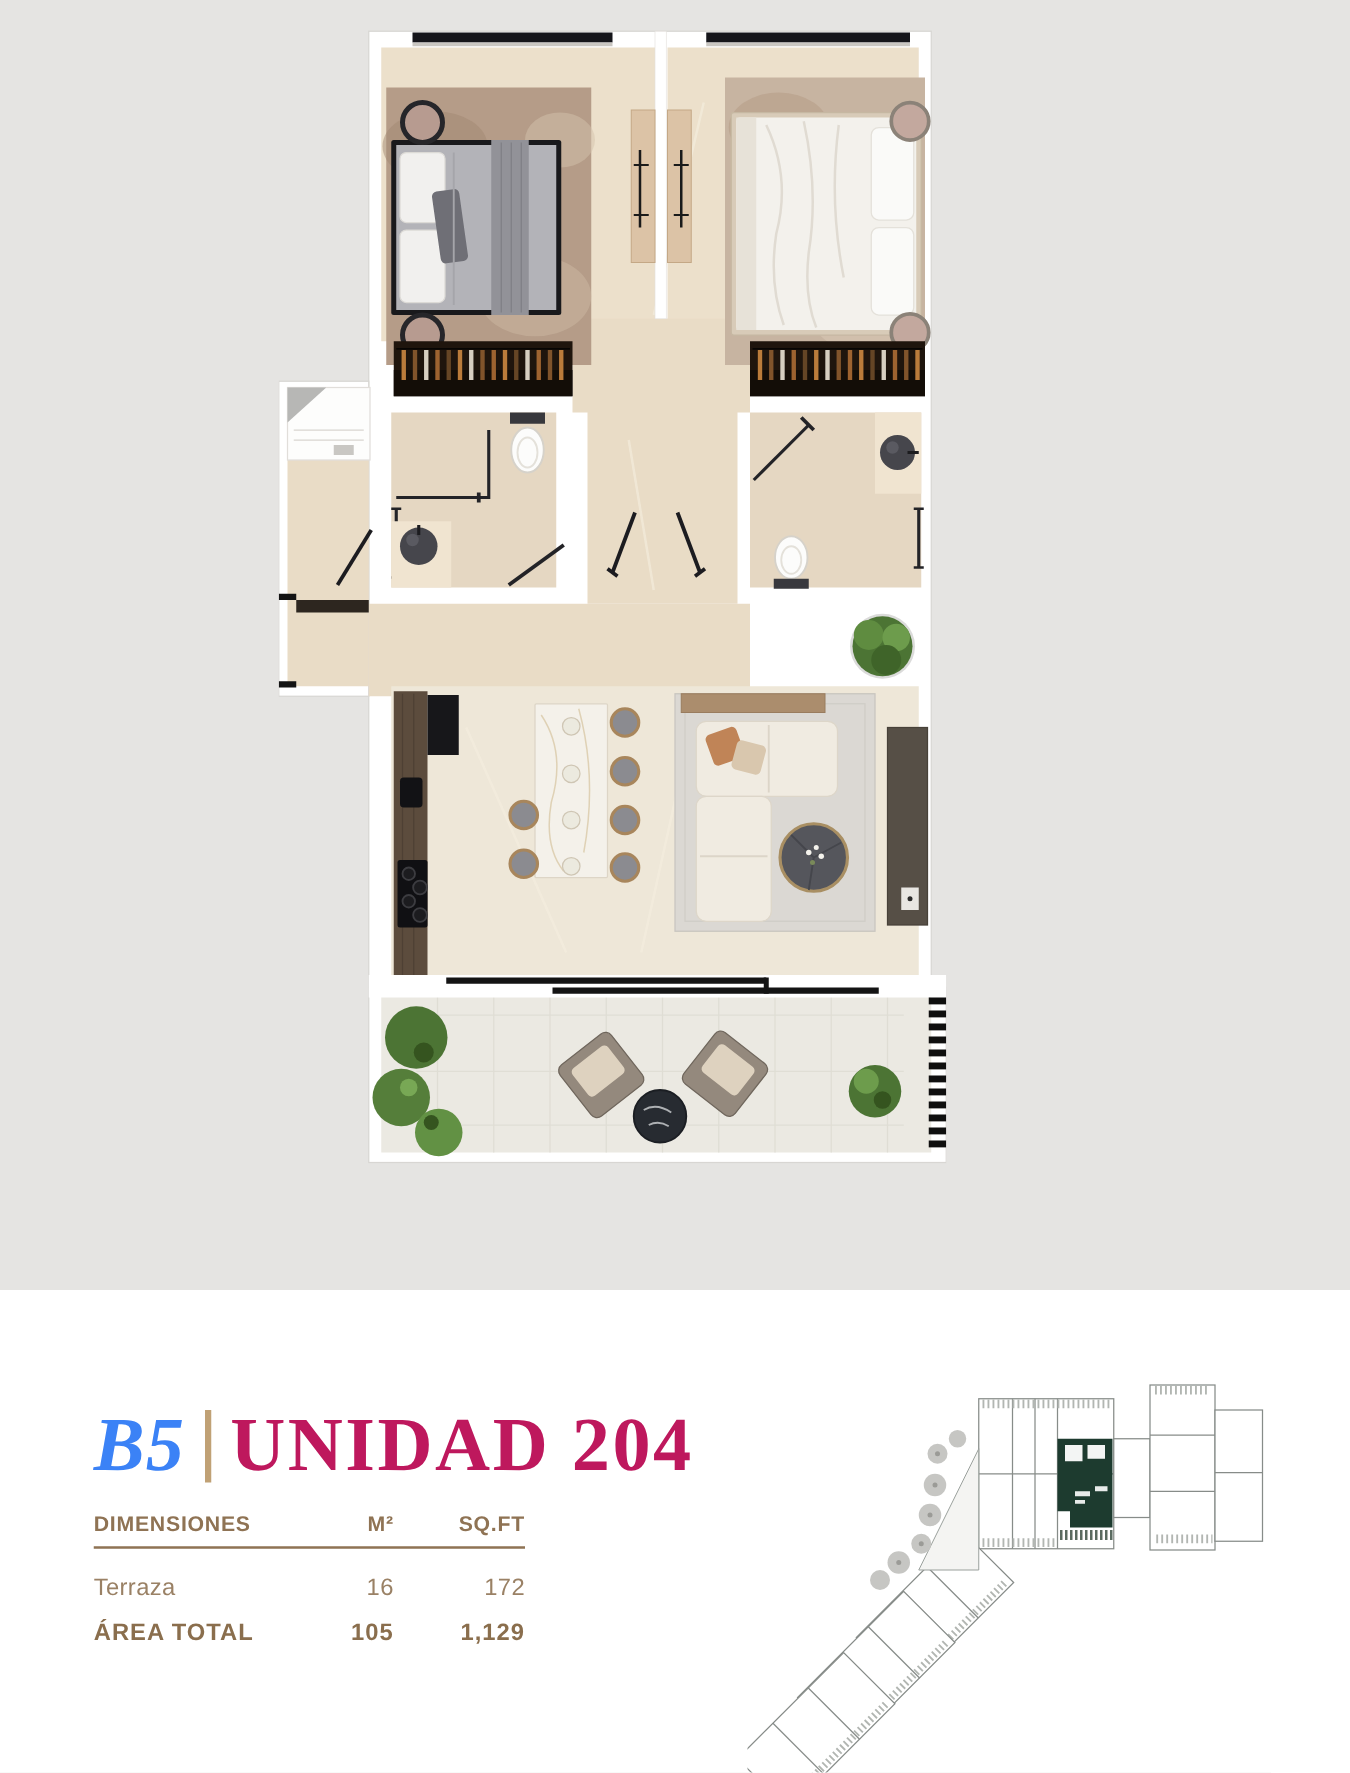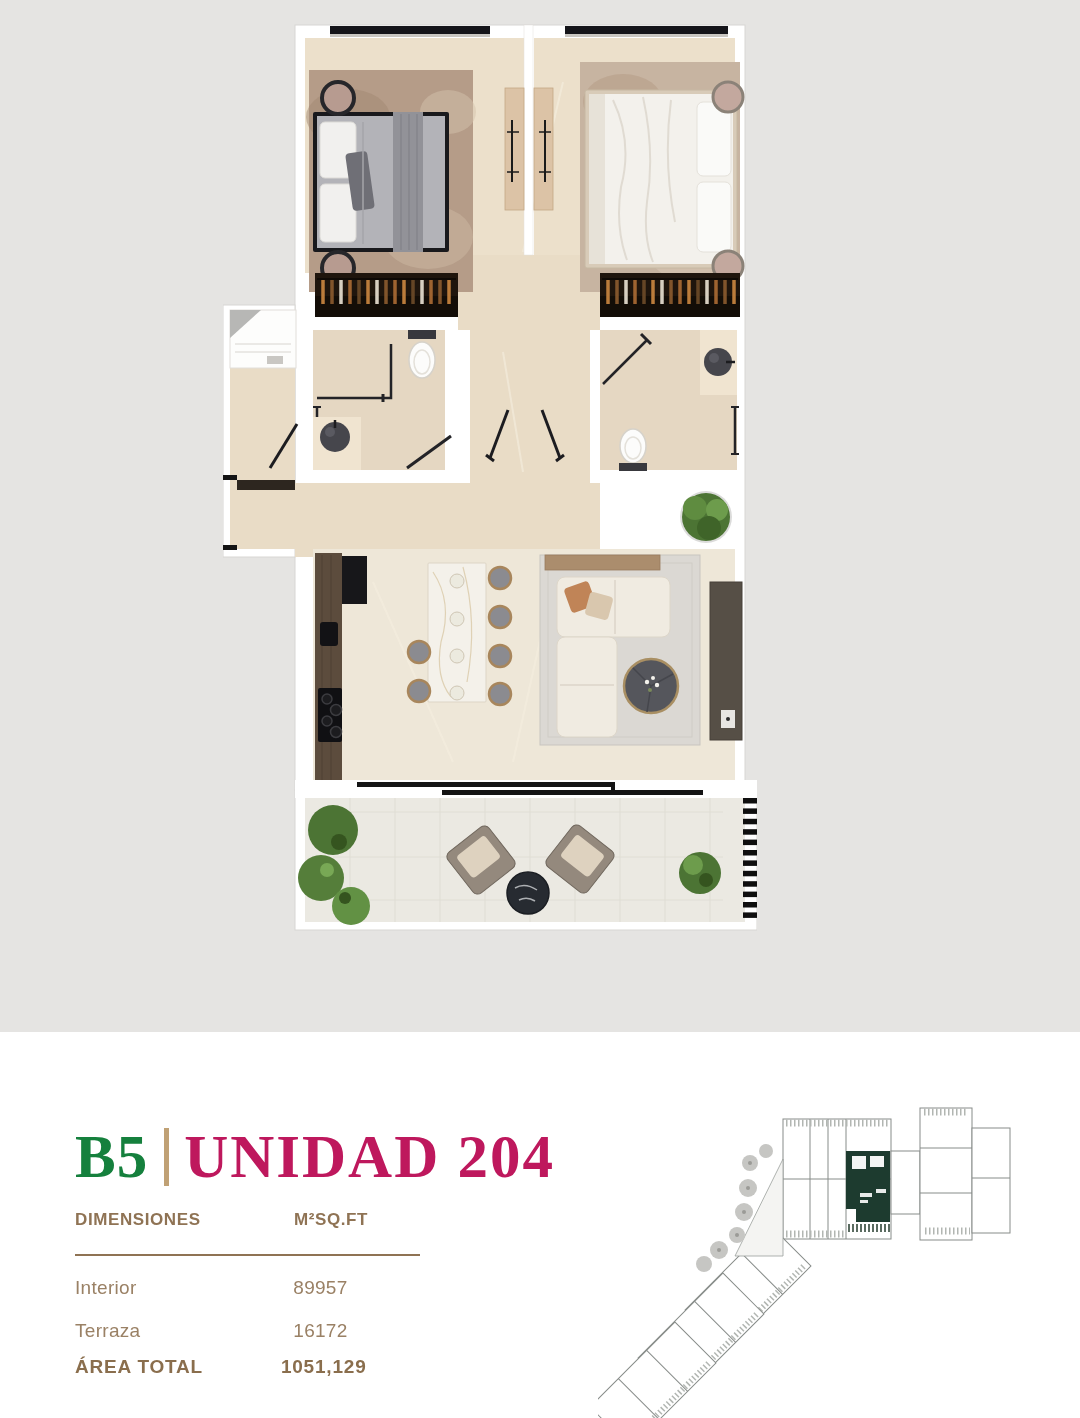--- a/index.html
+++ b/index.html
@@ -5,29 +5,29 @@
   html,body{margin:0;padding:0;}
   body{
     width:1080px;height:1418px;position:relative;overflow:hidden;
     background:#ffffff;font-family:"Liberation Sans",sans-serif;
   }
   .hero{position:absolute;left:0;top:0;width:1080px;height:1032px;background:#e5e4e2;}
   .plan-svg{position:absolute;left:223px;top:22px;}
   .info{position:absolute;left:0;top:1032px;width:1080px;height:386px;background:#ffffff;}
   .title{position:absolute;left:75px;top:94px;display:flex;align-items:flex-start;
          font-family:"Liberation Serif",serif;font-weight:700;font-size:61px;line-height:1;letter-spacing:1px;}
-  .title .block{color:#15803d;}
+  .title .block{color:#3b82f6;font-style:italic;}
   .title .sep{width:5px;height:58px;background:#c0a175;margin:2px 15px 0 16px;}
   .title .unit{color:#be185d;letter-spacing:2px;}
   .dim-table{position:absolute;left:75px;top:178px;width:345px;}
   .dim-head{display:flex;font-weight:700;font-size:17px;letter-spacing:.6px;color:#8f7354;
-            padding-bottom:24px;border-bottom:2px solid #8f7354;}
+            padding-bottom:7px;border-bottom:2px solid #8f7354;}
   .c1{width:160px;text-align:left;}
   .c2{width:80px;text-align:right;}
-  .c3{width:105px;text-align:left;}
+  .c3{width:105px;text-align:right;}
   .dim-row{display:flex;font-size:19px;color:#9a8165;letter-spacing:.3px;}
   .r1{margin-top:21px;}
   .r2{margin-top:21px;}
   .dim-total{display:flex;font-size:19px;font-weight:700;color:#8a6e4d;letter-spacing:.8px;margin-top:14px;}
   .keyplan-svg{position:absolute;left:598px;top:61px;}
 </style>
 </head>
 <body>
 
 <div class="hero">
@@ -351,25 +351,20 @@
     <span class="sep"></span>
     <span class="unit">UNIDAD 204</span>
   </div>
 
   <div class="dim-table">
     <div class="dim-head">
       <span class="c1">DIMENSIONES</span>
       <span class="c2">M²</span>
       <span class="c3">SQ.FT</span>
     </div>
-    <div class="dim-row r1">
-      <span class="c1">Interior</span>
-      <span class="c2">89</span>
-      <span class="c3">957</span>
-    </div>
     <div class="dim-row r2">
       <span class="c1">Terraza</span>
       <span class="c2">16</span>
       <span class="c3">172</span>
     </div>
     <div class="dim-total">
       <span class="c1">ÁREA TOTAL</span>
       <span class="c2">105</span>
       <span class="c3">1,129</span>
     </div>

